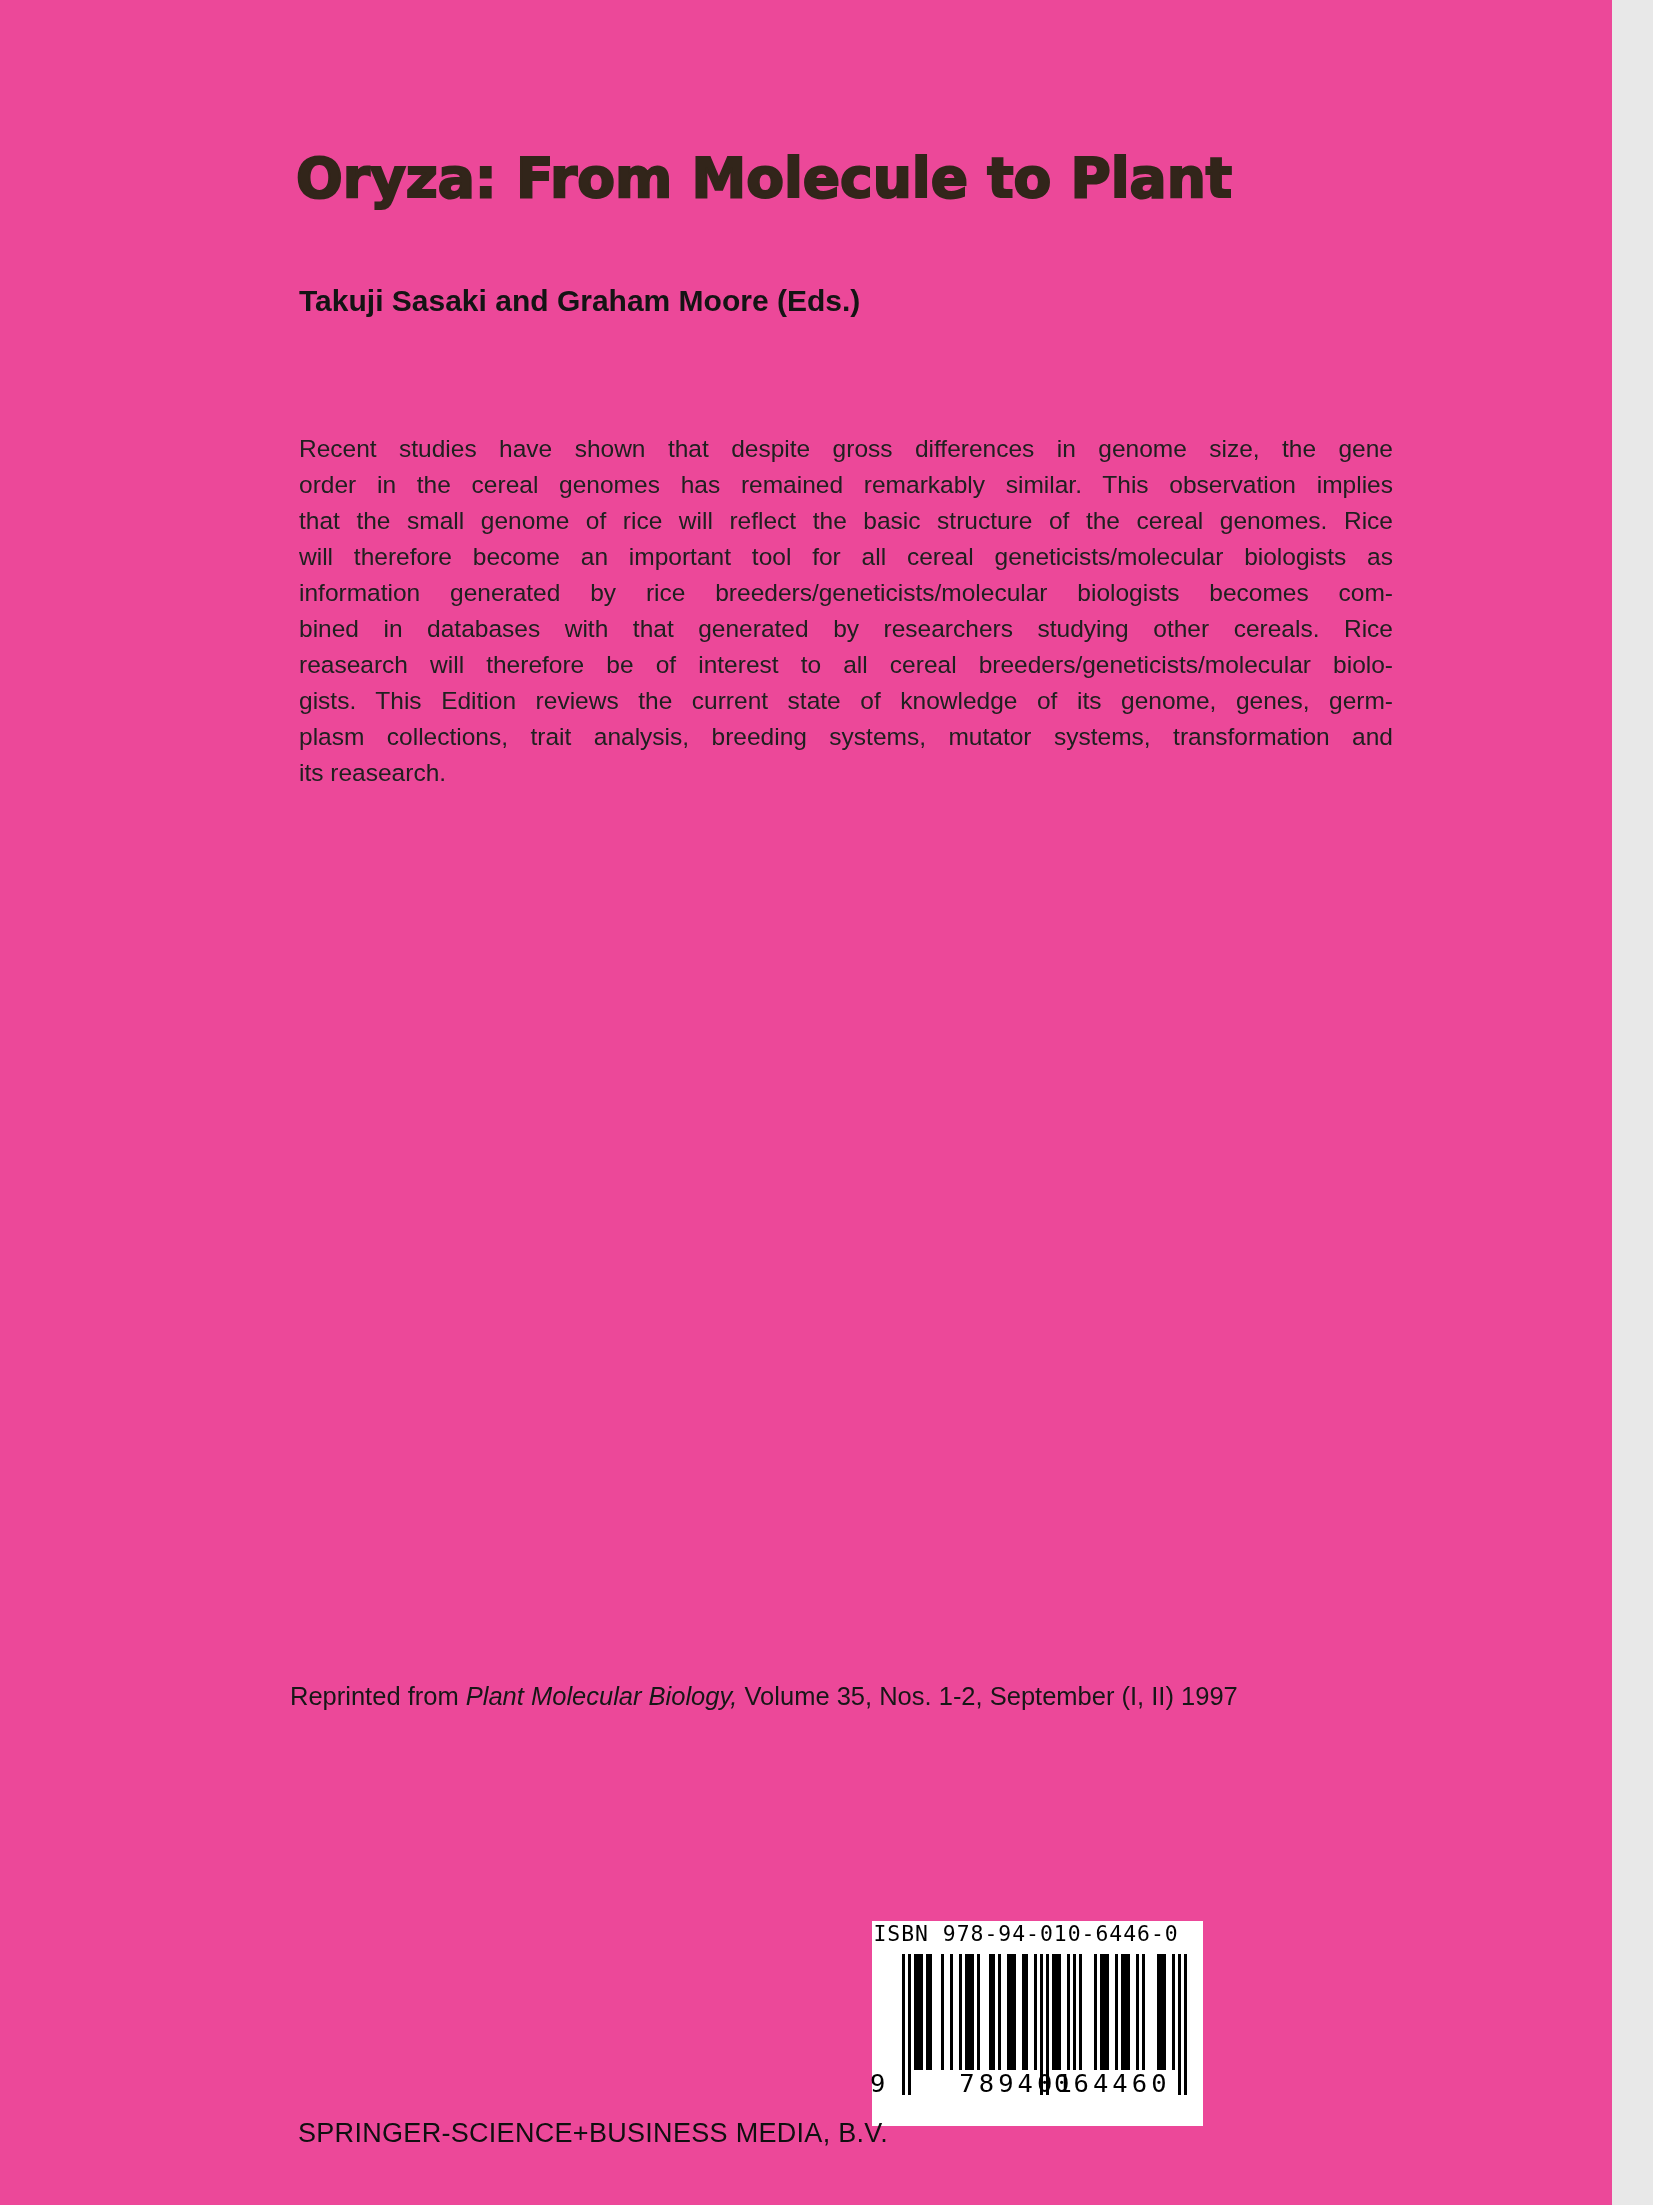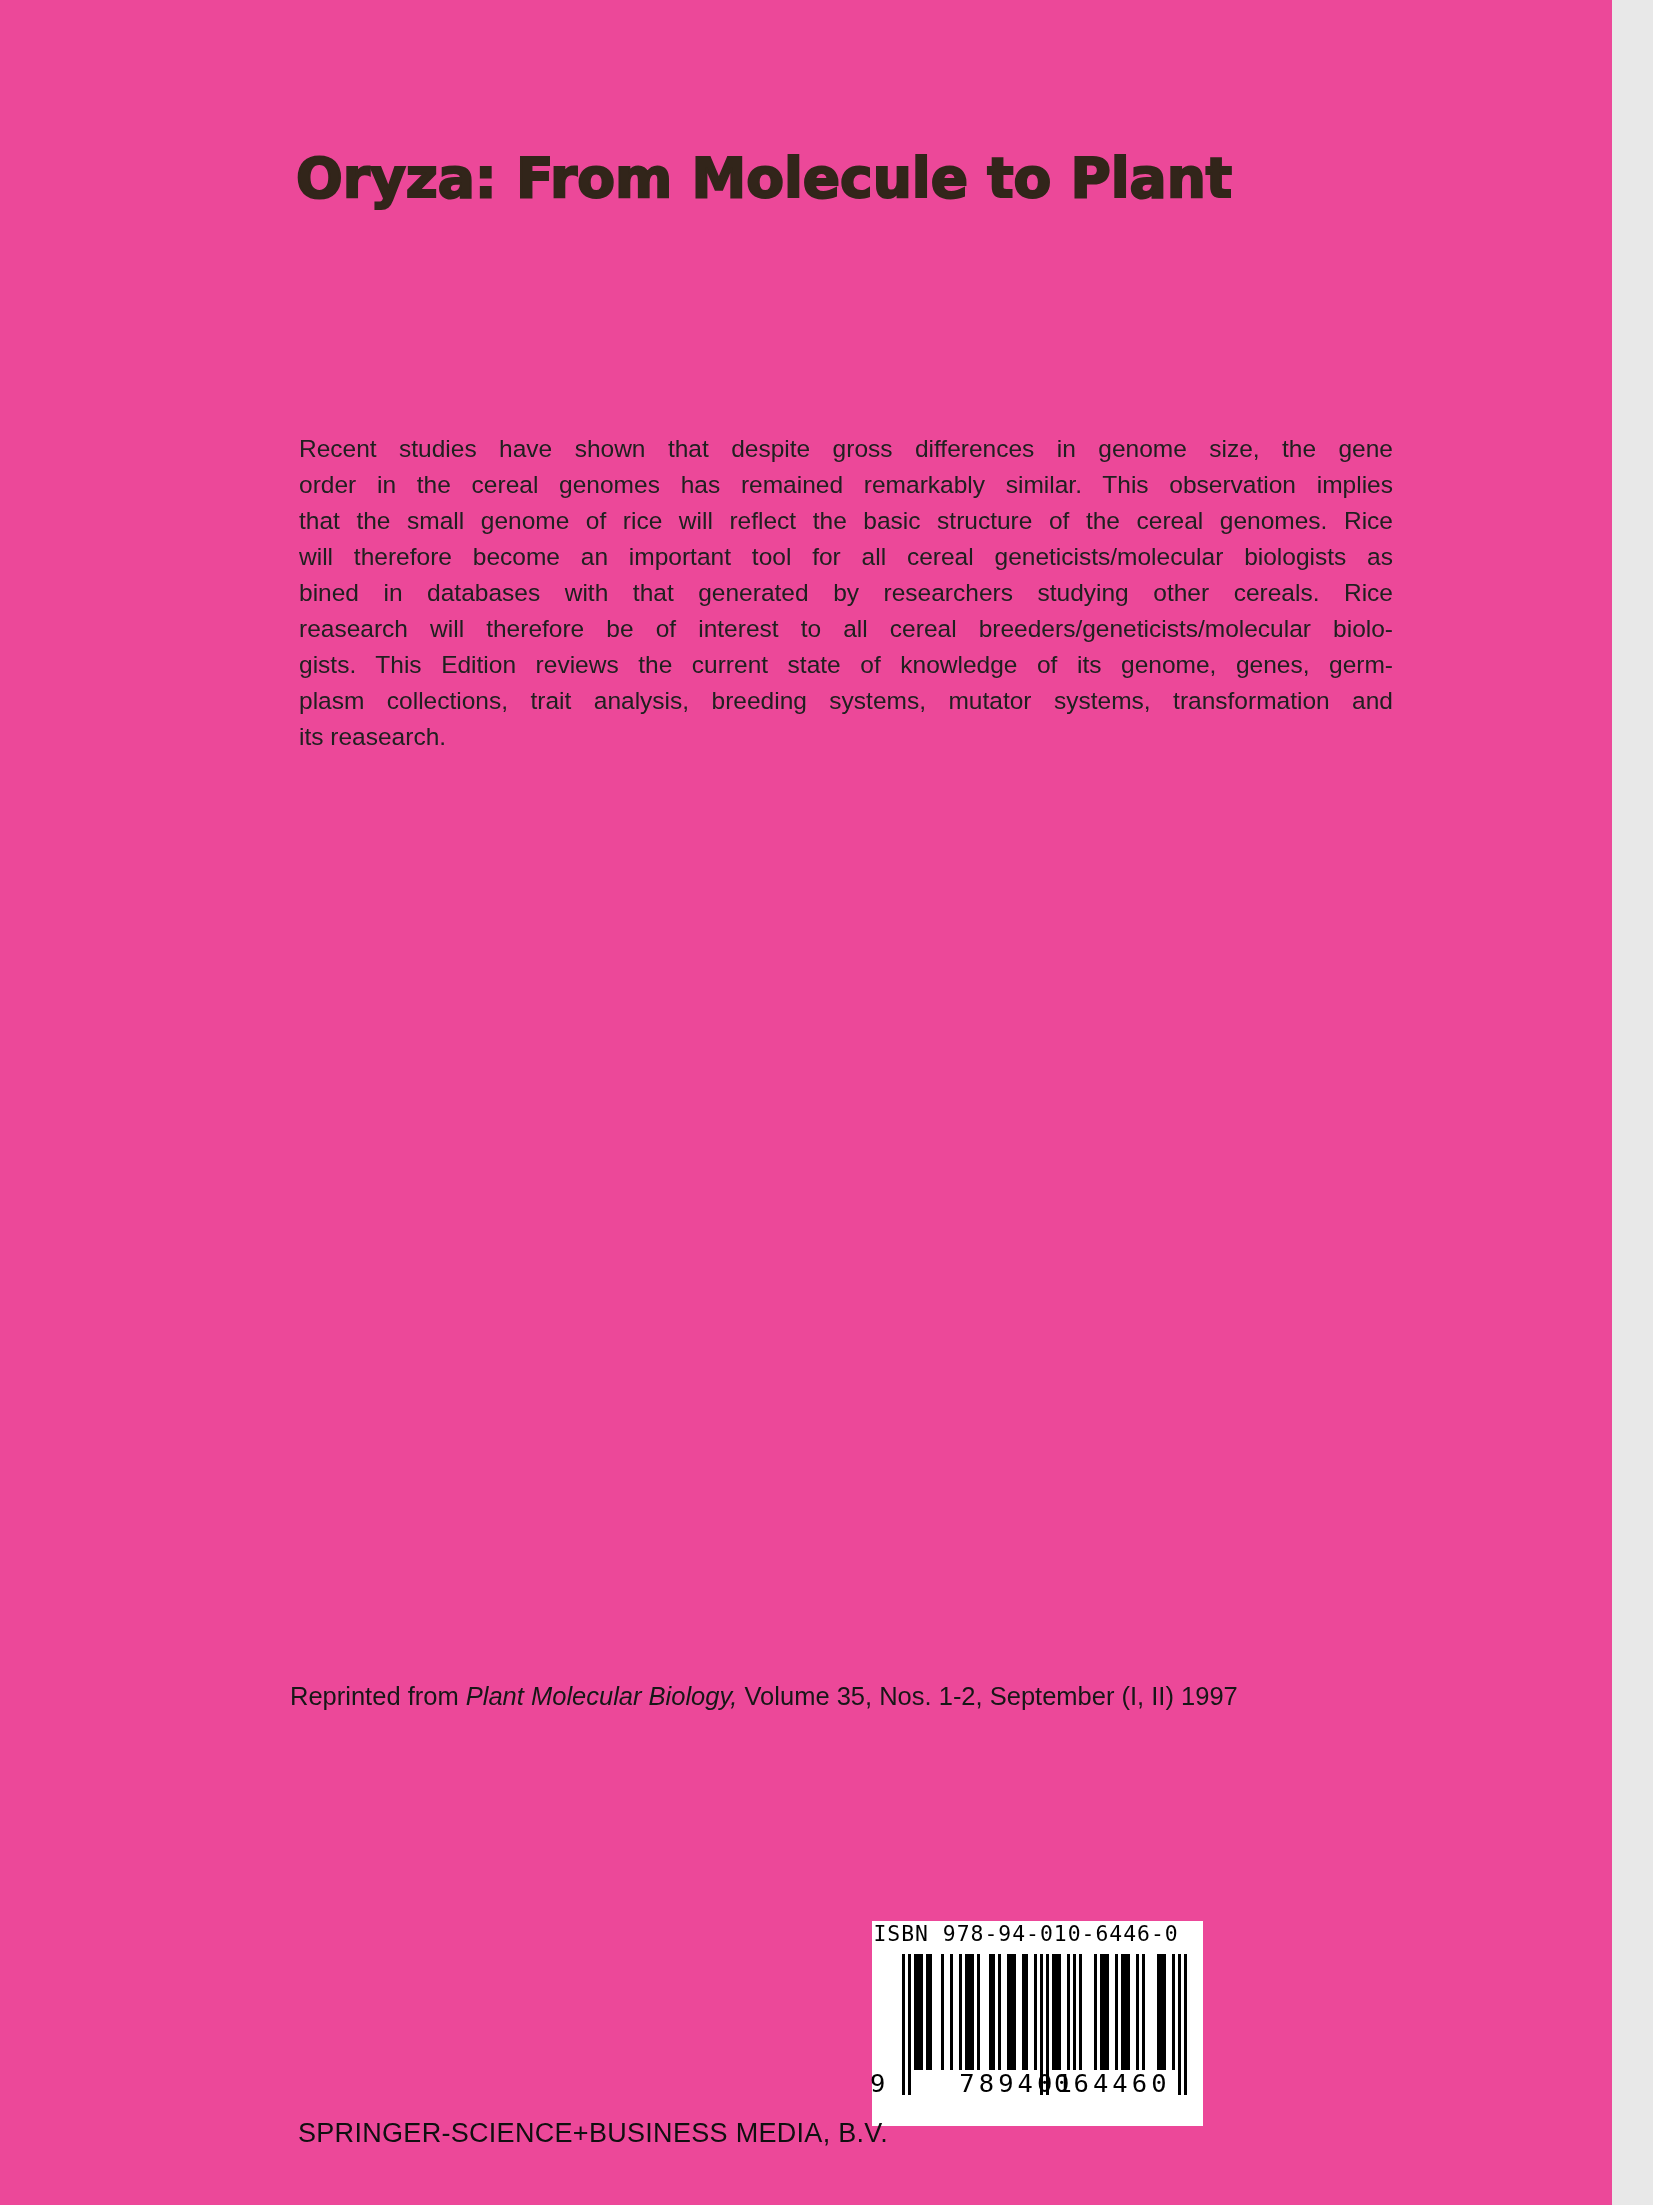--- a/index.html
+++ b/index.html
@@ -117,26 +117,28 @@
   .digits-left  { left: 9.6px;  width: 124px; text-align: center; letter-spacing: 4.1px; margin-left: 44px; }
   .digits-right { left: 152px; width: 124px; text-align: left; letter-spacing: 4.1px; }
 </style>
 </head>
 <body>
 
 <div class="page">
 
   <div class="title">Oryza: From Molecule to Plant</div>
 
+  <div class="authors">Takuji Sasaki and Graham Moore (Eds.)</div>
 
   <div class="description">
       <div class="desc-line">Recent studies have shown that despite gross differences in genome size, the gene</div>
       <div class="desc-line">order in the cereal genomes has remained remarkably similar. This observation implies</div>
       <div class="desc-line">that the small genome of rice will reflect the basic structure of the cereal genomes. Rice</div>
       <div class="desc-line">will therefore become an important tool for all cereal geneticists/molecular biologists as</div>
+      <div class="desc-line">information generated by rice breeders/geneticists/molecular biologists becomes com-</div>
       <div class="desc-line">bined in databases with that generated by researchers studying other cereals. Rice</div>
       <div class="desc-line">reasearch will therefore be of interest to all cereal breeders/geneticists/molecular biolo-</div>
       <div class="desc-line">gists. This Edition reviews the current state of knowledge of its genome, genes, germ-</div>
       <div class="desc-line">plasm collections, trait analysis, breeding systems, mutator systems, transformation and</div>
       <div class="desc-line last">its reasearch.</div>
     </div>
 
   <div class="reprint">
     <span>Reprinted from </span><span class="journal">Plant Molecular Biology,</span><span> Volume 35, Nos. 1-2, September (I, II) 1997</span>
   </div>

